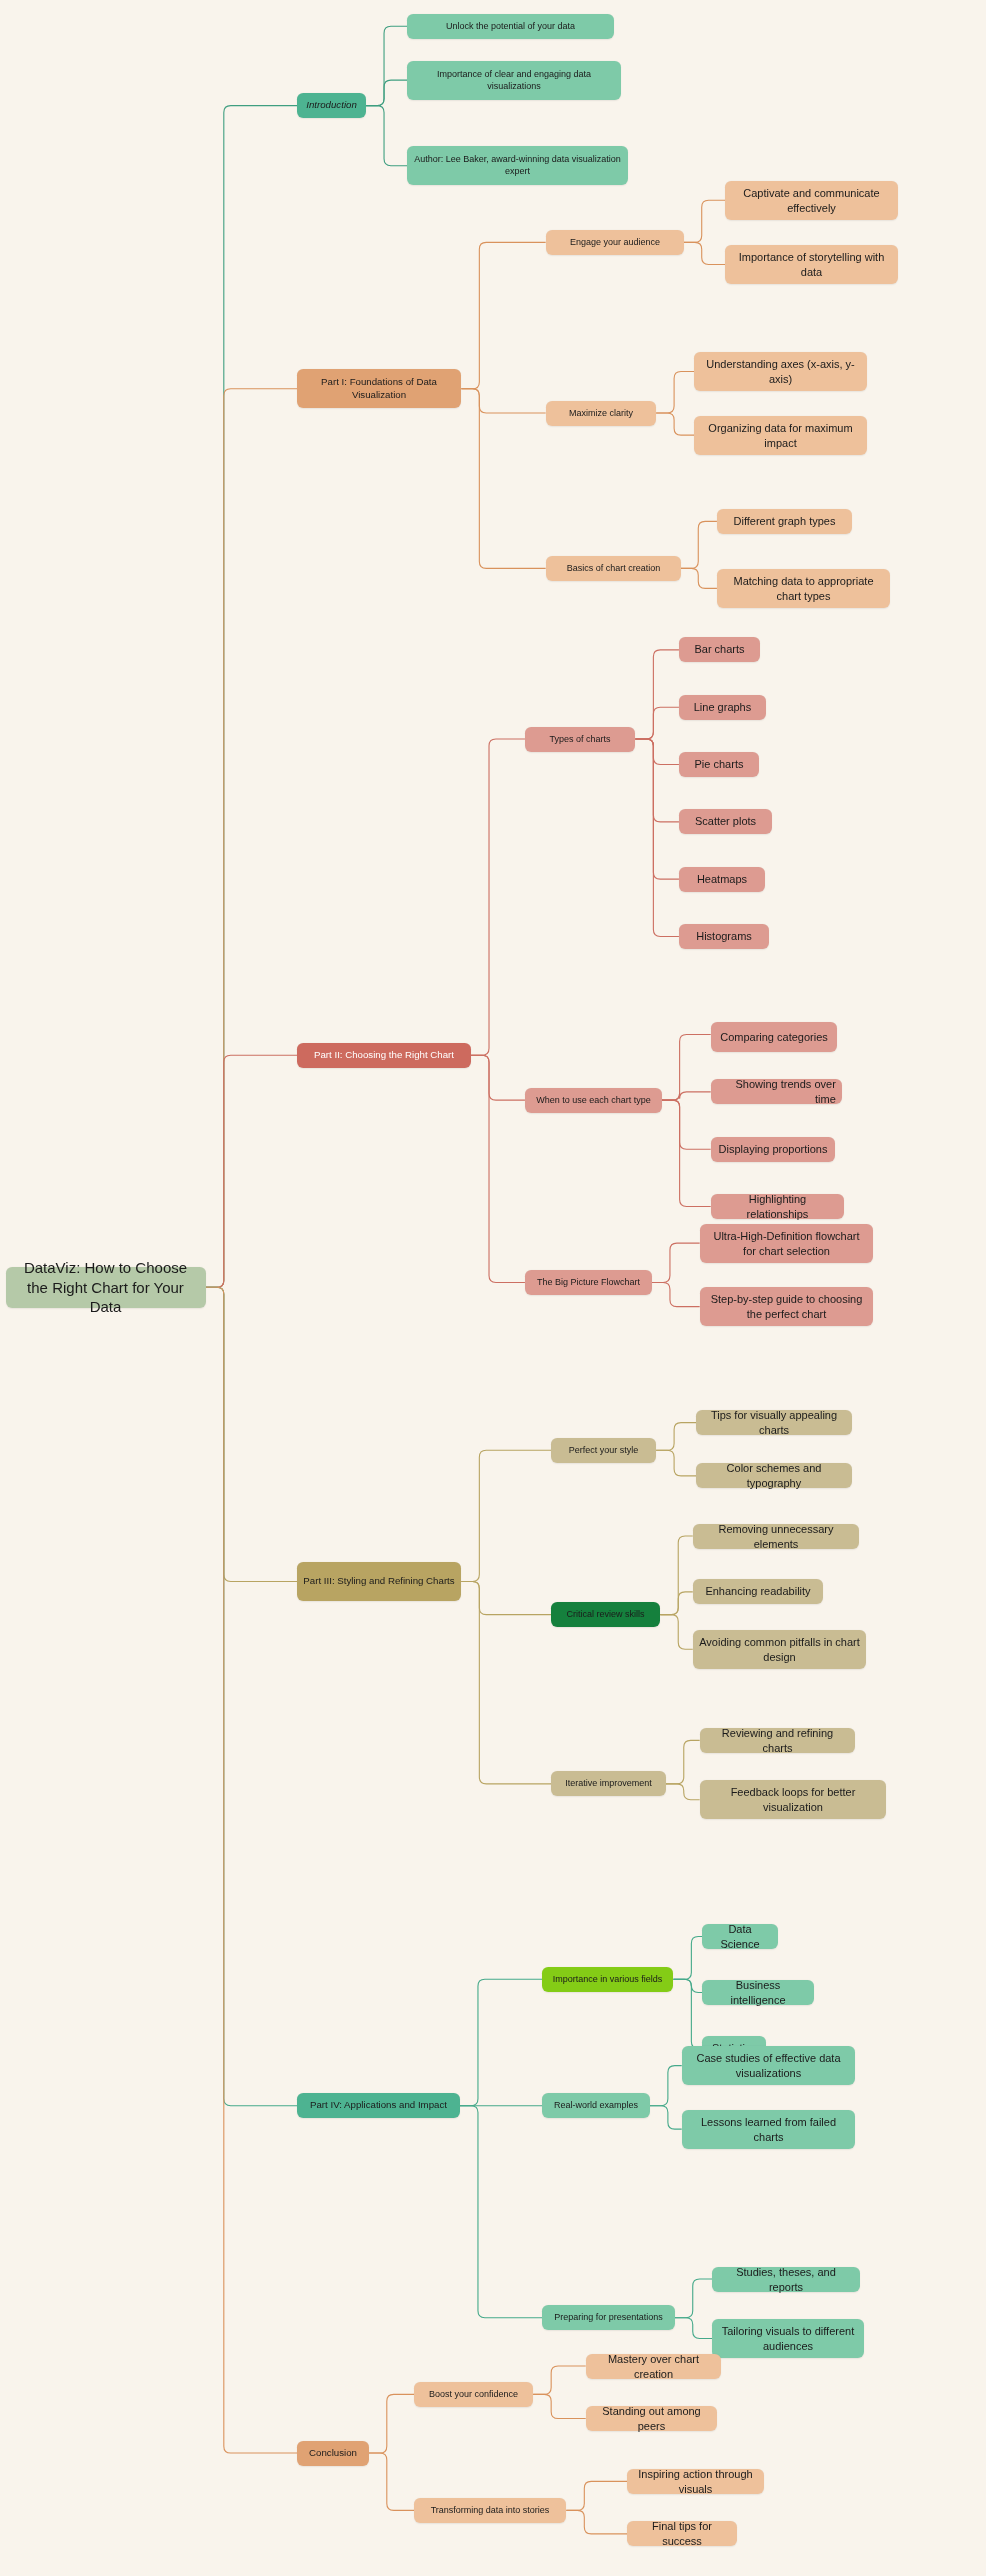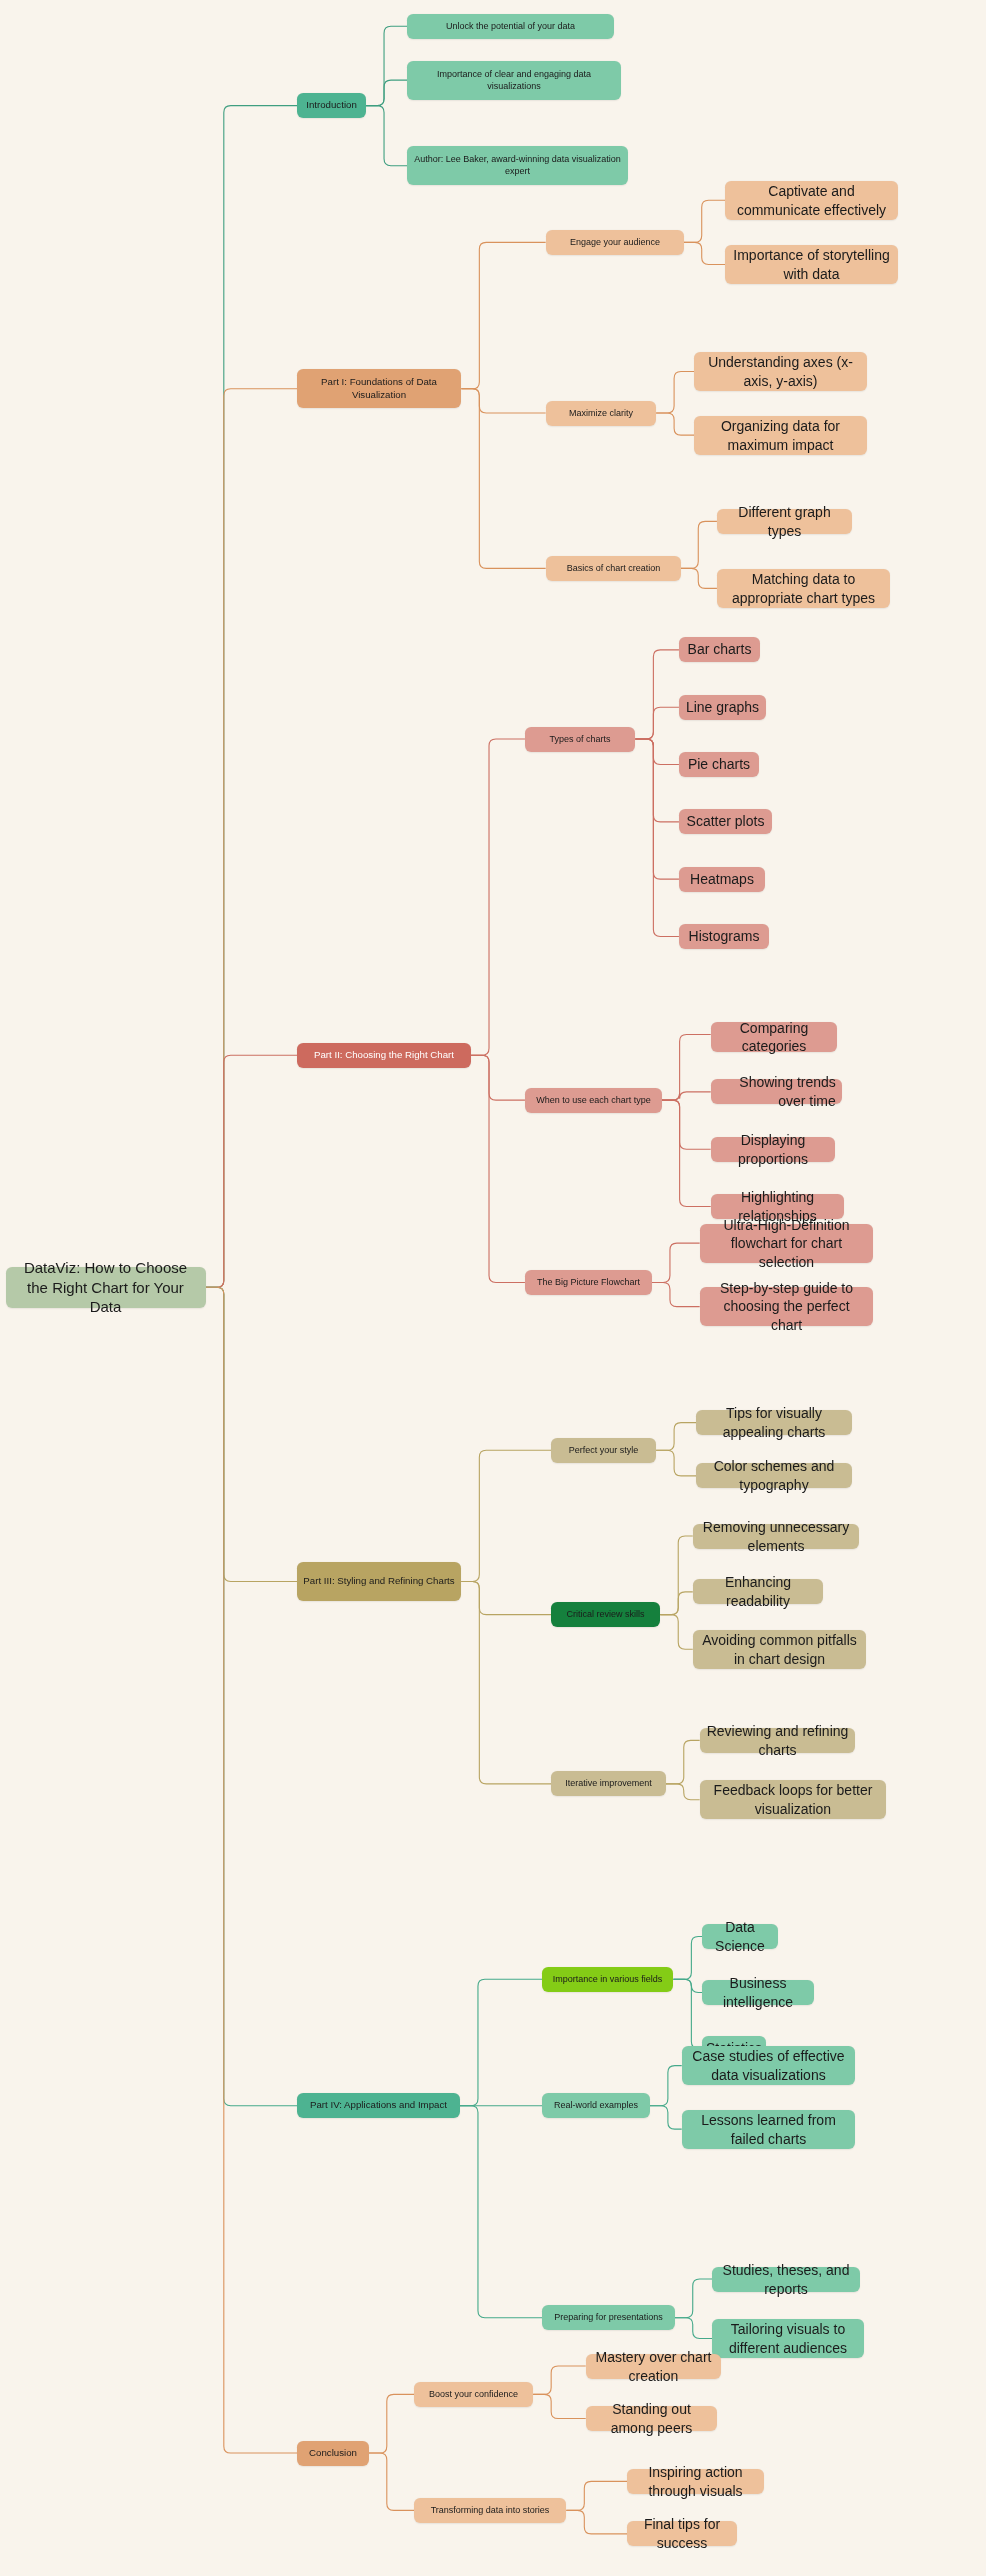--- a/index.html
+++ b/index.html
@@ -19,21 +19,21 @@
     display:flex;align-items:center;justify-content:center;
     text-align:center;
     color:#1b1b1b;
     line-height:1.30;
     padding:3.5px 6.2px;
     box-shadow:0 0.7px 1.4px rgba(0,0,0,0.07);
   }
   .root{ background:#b5c9a8; font-size:15px; }
   .l1  { font-size:9.7px; }
   .l2  { font-size:9px; }
-  .l3  { font-size:14px; }
+  .l3  { font-size:11px; }
 </style>
 </head>
 <body>
 
 <div id="canvas">
   <svg class="links" id="links" viewBox="0 0 1429 3730" width="987" height="2576">
       <path d="M 298 1864 H 314 Q 324 1864 324 1854 V 163 Q 324 153 334 153 H 430" fill="none" stroke="#3f9e80" stroke-width="1.6"></path>
       <path d="M 530 153 H 546 Q 556 153 556 143 V 48 Q 556 38 566 38 H 590" fill="none" stroke="#3f9e80" stroke-width="1.6"></path>
       <path d="M 530 153 H 546 Q 556 153 556 143 V 126 Q 556 116 566 116 H 590" fill="none" stroke="#3f9e80" stroke-width="1.6"></path>
       <path d="M 530 153 H 546 Q 556 153 556 163 V 230 Q 556 240 566 240 H 590" fill="none" stroke="#3f9e80" stroke-width="1.6"></path>
@@ -90,21 +90,21 @@
       <path d="M 772 3467 H 788 Q 798 3467 798 3457 V 3436 Q 798 3426 808 3426 H 848" fill="none" stroke="#d9925c" stroke-width="1.6"></path>
       <path d="M 772 3467 H 788 Q 798 3467 798 3477 V 3492 Q 798 3502 808 3502 H 848" fill="none" stroke="#d9925c" stroke-width="1.6"></path>
       <path d="M 534 3552 H 550 Q 560 3552 560 3562 V 3625 Q 560 3635 570 3635 H 600" fill="none" stroke="#d9925c" stroke-width="1.6"></path>
       <path d="M 820 3635 H 836 Q 846 3635 846 3625 V 3603 Q 846 3593 856 3593 H 908" fill="none" stroke="#d9925c" stroke-width="1.6"></path>
       <path d="M 820 3635 H 836 Q 846 3635 846 3645 V 3659 Q 846 3669 856 3669 H 908" fill="none" stroke="#d9925c" stroke-width="1.6"></path>
     </svg>
   <div id="nodes">
       <div class="node root" style="left: 5.5px; top: 1267px; width: 200px; height: 41px; background: rgb(181, 201, 168);">
         <span>DataViz: How to Choose the Right Chart for Your Data</span>
       </div>
-      <div class="node l1" style="left: 297px; top: 93px; width: 69px; height: 25px; background: rgb(77, 179, 145);">
+      <div class="node l1" style="left: 297px; top: 93px; width: 69px; height: 25px; background: rgb(77, 179, 145); font-style: italic;">
         <span>Introduction</span>
       </div>
       <div class="node l2" style="left: 407px; top: 14px; width: 207px; height: 25px; background: rgb(126, 202, 168);">
         <span>Unlock the potential of your data</span>
       </div>
       <div class="node l2" style="left: 407px; top: 61px; width: 214px; height: 39px; background: rgb(126, 202, 168);">
         <span>Importance of clear and engaging data visualizations</span>
       </div>
       <div class="node l2" style="left: 407px; top: 146px; width: 221px; height: 39px; background: rgb(126, 202, 168);">
         <span>Author: Lee Baker, award-winning data visualization expert</span>

